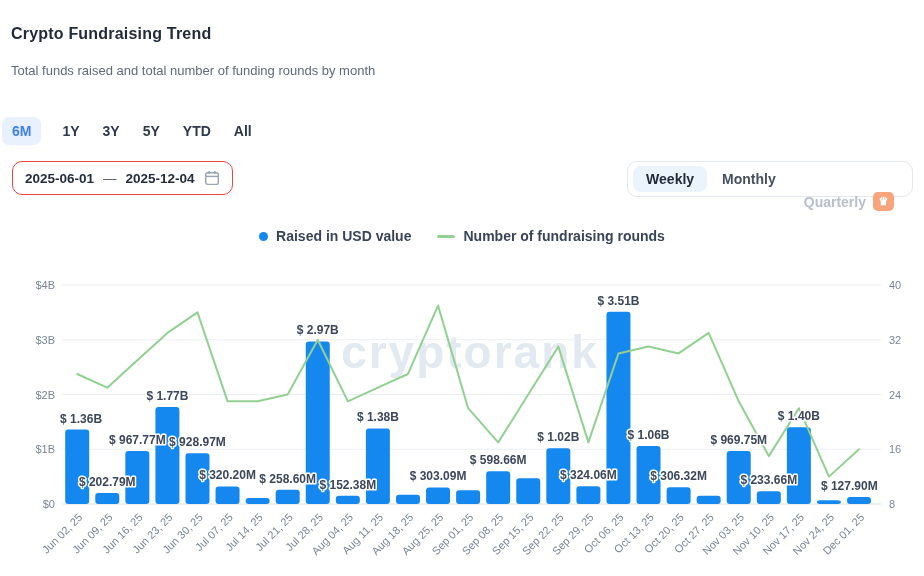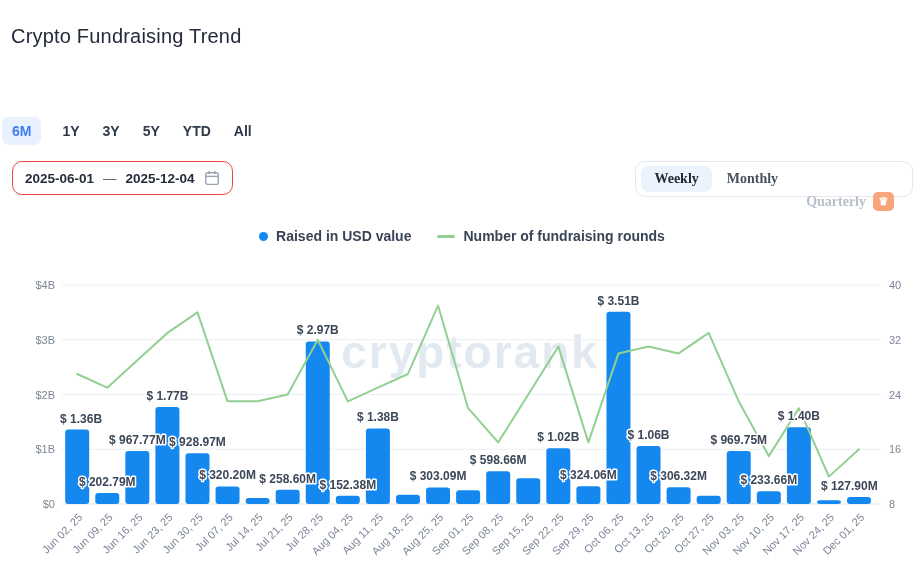--- a/index.html
+++ b/index.html
@@ -1,46 +1,47 @@
 <!DOCTYPE html>
 <html><head>
 <meta charset="utf-8">
 <style>
   html,body{margin:0;padding:0;width:924px;height:576px;background:#ffffff;overflow:hidden;
     font-family:"Liberation Sans",sans-serif;}
   .page{position:absolute;inset:0;width:924px;height:576px;}
-  .title{position:absolute;left:11px;top:25px;margin:0;font-size:20px;font-weight:400;color:#232b3a;letter-spacing:.2px;}
+  .title{position:absolute;left:11px;top:25px;margin:0;font-size:16px;font-weight:700;color:#232b3a;letter-spacing:.2px;}
   .subtitle{position:absolute;left:11px;top:63px;margin:0;font-size:13px;color:#5f6a7a;}
   .range-row{position:absolute;left:2px;top:117px;display:flex;align-items:center;gap:19px;
     font-size:14px;font-weight:600;color:#2f3949;}
   .range-item{cursor:pointer;padding:6px 2px;}
   .range-item.active{background:#e9f1fe;color:#3e7ef2;padding:6px 10px;border-radius:7px;font-weight:700;}
   .date-box{position:absolute;left:12px;top:161px;height:34px;border:1px solid #ef4444;border-radius:10px;
     display:flex;align-items:center;gap:9px;padding:0 12px;font-size:13.5px;font-weight:700;color:#252d3c;cursor:pointer;box-sizing:border-box;}
   .date-box .dash{color:#4a5464;font-weight:400;}
   .seg{position:absolute;right:11px;top:161px;height:36px;border:1px solid #e3e7ee;border-radius:10px;
-    display:flex;align-items:center;padding:0 5px;gap:2px;font-size:14px;box-sizing:border-box;font-family:Liberation Serif, serif;}
+    display:flex;align-items:center;padding:0 5px;gap:2px;font-size:14px;box-sizing:border-box;}
   .seg-item{padding:5px 13px;color:#46505f;border-radius:8px;display:flex;gap:7px;align-items:center;font-weight:600;cursor:pointer;}
   .seg-item.active{background:#ebf3fd;color:#222a38;}
   .seg-item.locked{color:#b7bfca;margin-top:45px;}
   .crown{width:21px;height:19px;border-radius:5px;background:#f8a57c;color:#ffffff;font-size:11px;
     display:flex;align-items:center;justify-content:center;}
   .legend{position:absolute;left:0;right:0;top:228px;display:flex;justify-content:center;gap:26px;
     font-size:14px;color:#3a4457;align-items:center;}
   .legend-item{display:flex;align-items:center;gap:8px;cursor:pointer;font-weight:bold;}
   .marker-dot{width:9px;height:9px;border-radius:50%;display:inline-block;}
   .marker-line{width:18px;height:3px;border-radius:2px;display:inline-block;}
   #chart{position:absolute;left:0;top:270px;}
   svg text{font-family:"Liberation Sans",sans-serif;}
 </style>
 </head>
 <body>
 
 <div class="page">
   <h1 class="title">Crypto Fundraising Trend</h1>
+  <p class="subtitle">Total funds raised and total number of funding rounds by month</p>
 
   <div class="range-row" id="range-row">
       <div class="range-item active">6M</div>
       <div class="range-item">1Y</div>
       <div class="range-item">3Y</div>
       <div class="range-item">5Y</div>
       <div class="range-item">YTD</div>
       <div class="range-item">All</div>
     </div>
 

